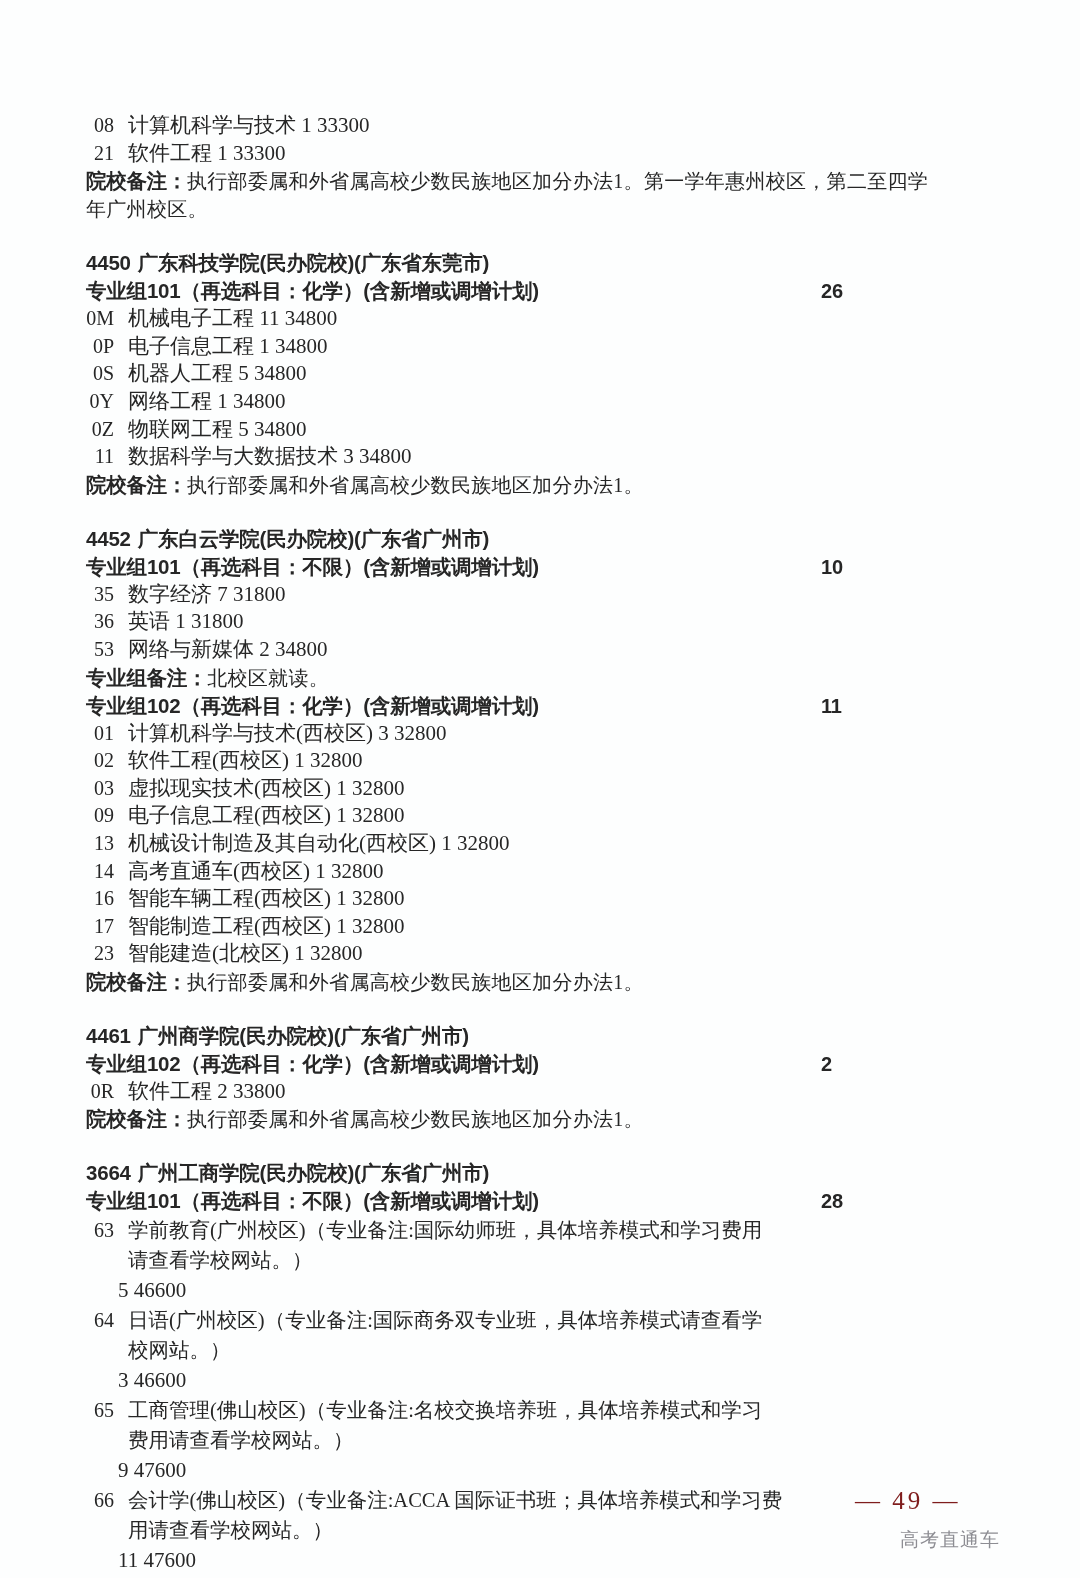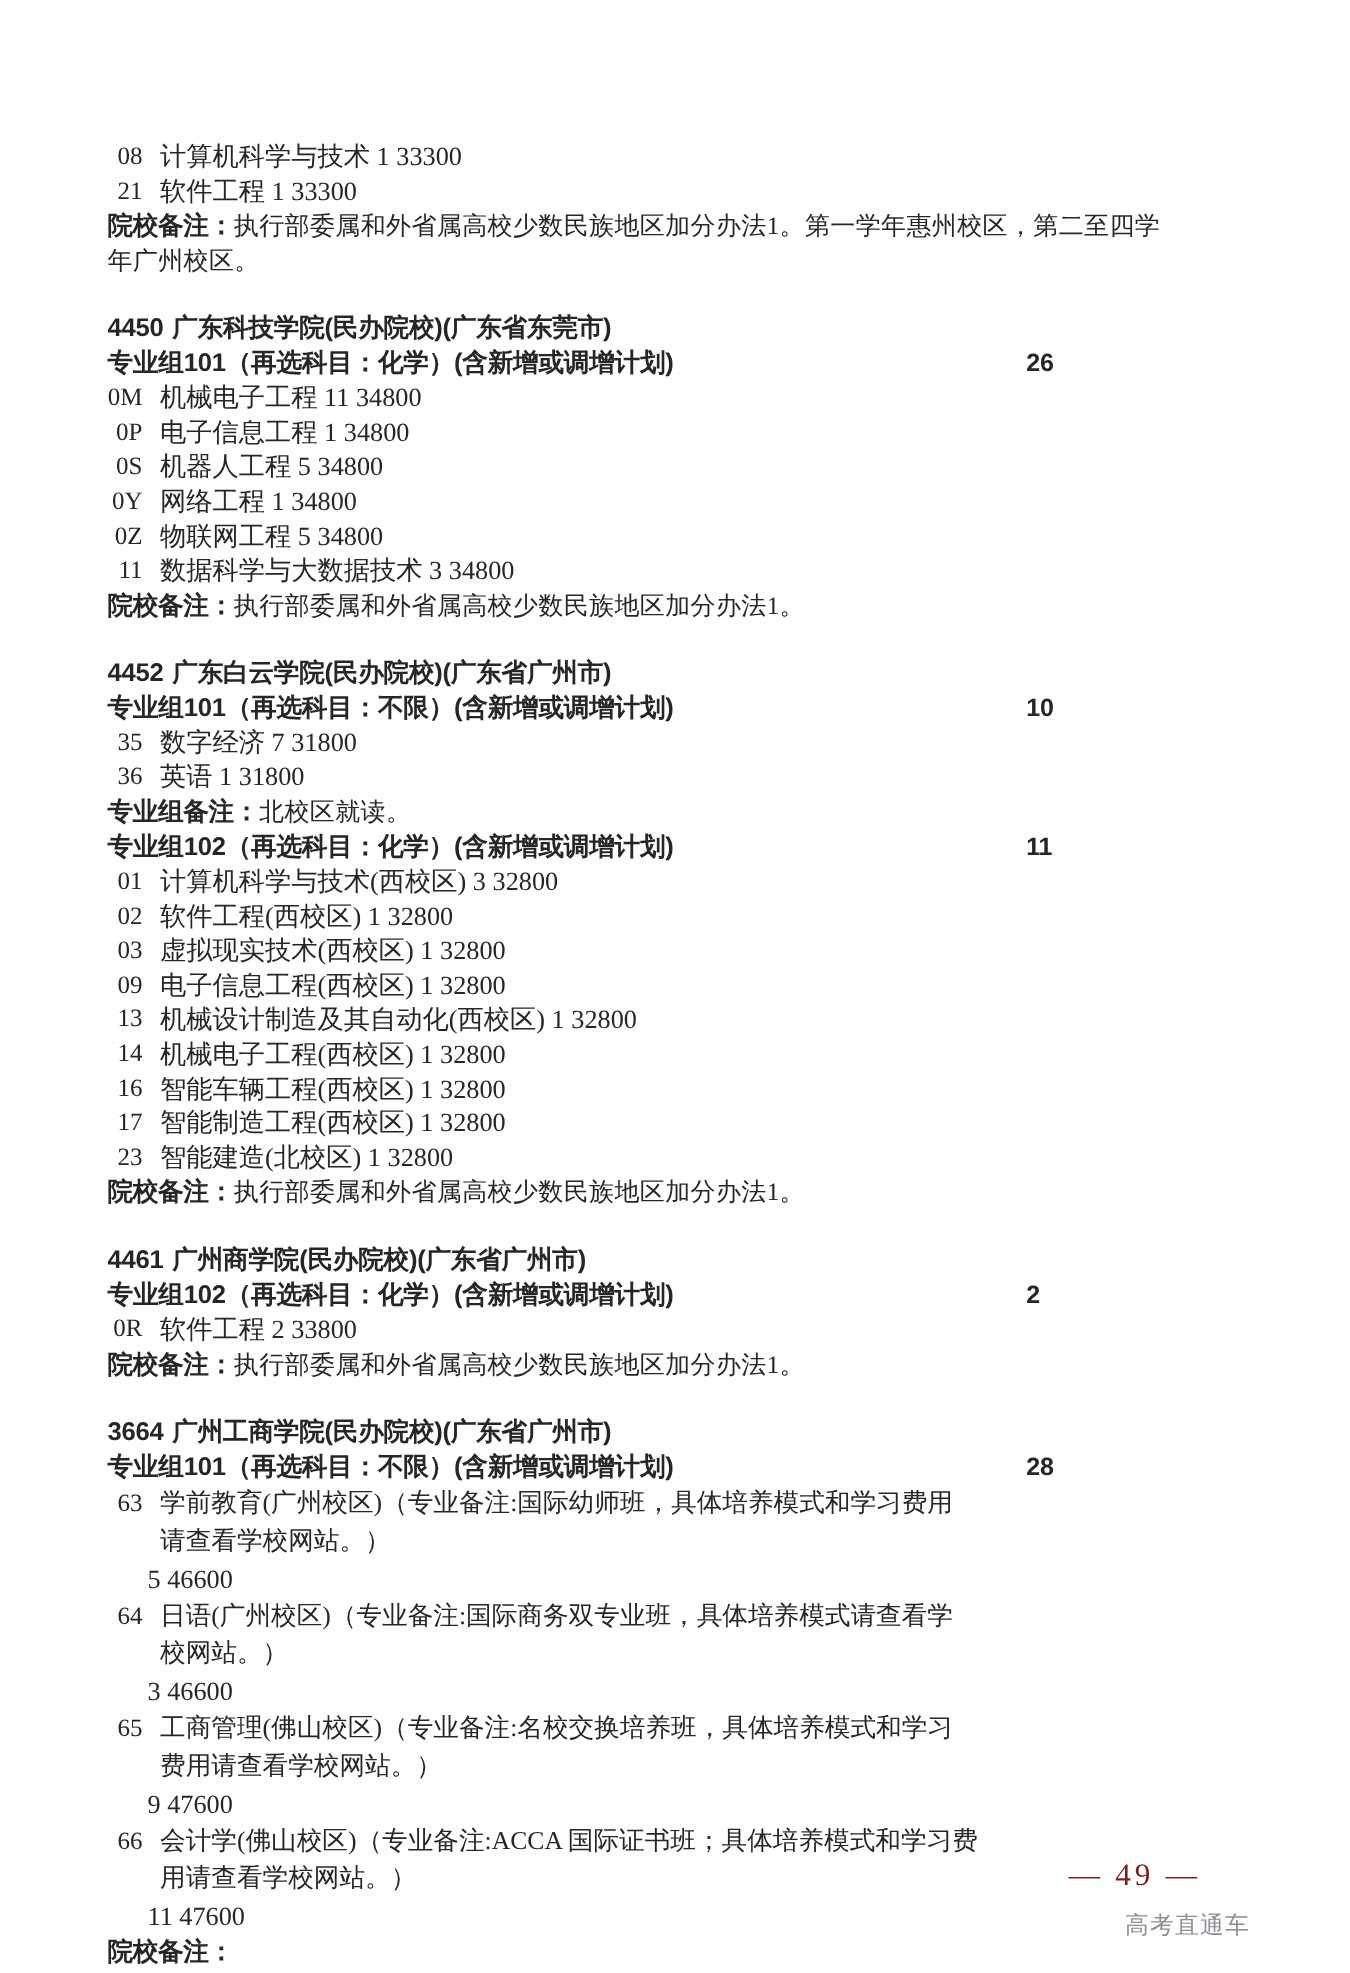--- a/index.html
+++ b/index.html
@@ -216,20 +216,25 @@
       <div class="major">
         <span class="mcode">35</span><span class="mname">数字经济</span>
         <span class="num count">7</span>
         <span class="num fee">31800</span>
       </div>
       <div class="major">
         <span class="mcode">36</span><span class="mname">英语</span>
         <span class="num count">1</span>
         <span class="num fee">31800</span>
       </div>
+      <div class="major">
+        <span class="mcode">53</span><span class="mname">网络与新媒体</span>
+        <span class="num count">2</span>
+        <span class="num fee">34800</span>
+      </div>
       <div class="note">
         <span class="nlabel">专业组备注：</span><span class="ntext">北校区就读。</span>
       </div>
 
       <div class="group">
         <span>专业组102（再选科目：化学）(含新增或调增计划)</span>
         <span class="gnum">11</span>
       </div>
       <div class="major">
         <span class="mcode">01</span><span class="mname">计算机科学与技术(西校区)</span>
@@ -250,21 +255,21 @@
         <span class="mcode">09</span><span class="mname">电子信息工程(西校区)</span>
         <span class="num count">1</span>
         <span class="num fee">32800</span>
       </div>
       <div class="major">
         <span class="mcode">13</span><span class="mname">机械设计制造及其自动化(西校区)</span>
         <span class="num count">1</span>
         <span class="num fee">32800</span>
       </div>
       <div class="major">
-        <span class="mcode">14</span><span class="mname">机械电子工程(西校区)</span>
+        <span class="mcode">14</span><span class="mname">高考直通车(西校区)</span>
         <span class="num count">1</span>
         <span class="num fee">32800</span>
       </div>
       <div class="major">
         <span class="mcode">16</span><span class="mname">智能车辆工程(西校区)</span>
         <span class="num count">1</span>
         <span class="num fee">32800</span>
       </div>
       <div class="major">
         <span class="mcode">17</span><span class="mname">智能制造工程(西校区)</span>

